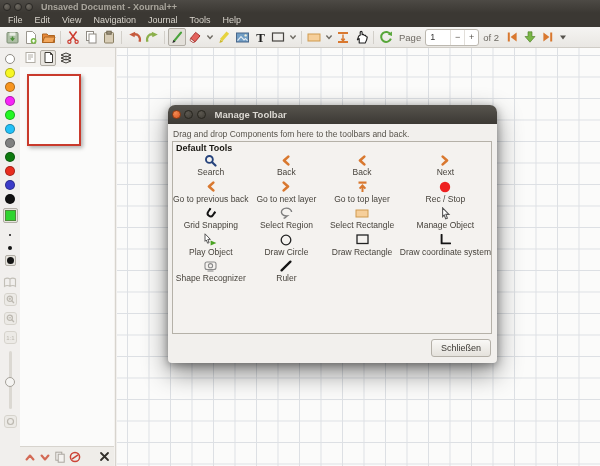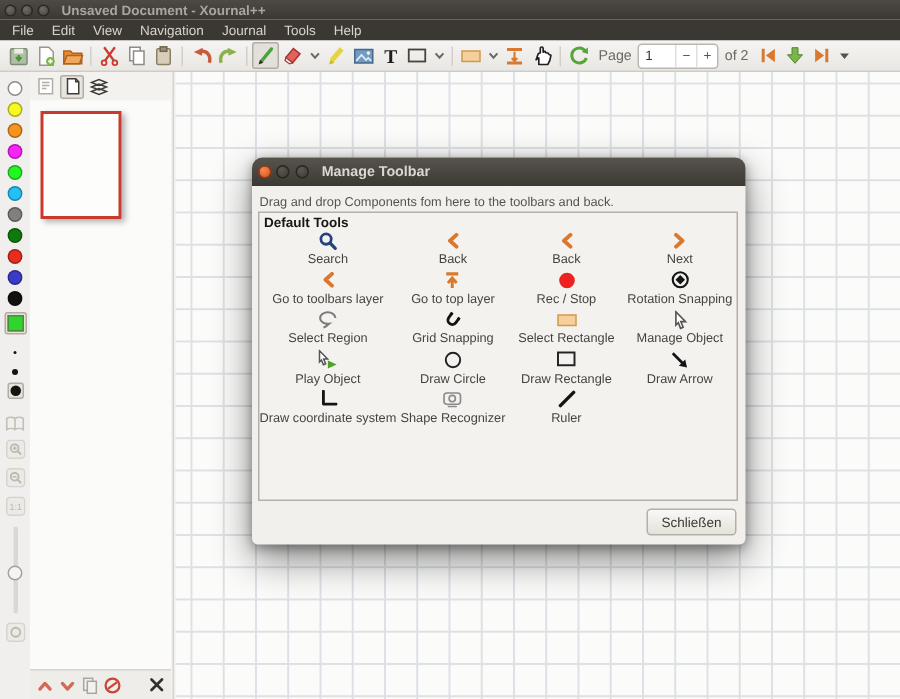--- a/index.html
+++ b/index.html
@@ -419,69 +419,68 @@
             </svg>
           </span>
           <span class="dlabel">Next</span>
         </div>
         <div class="dcell">
           <span class="ticon">
             <svg width="10" height="11" viewBox="0 0 10 11">
               <path d="M7.3 1.6 L3 5.5 L7.3 9.4" fill="none" stroke="#d9782f" stroke-width="2.6" stroke-linecap="round" stroke-linejoin="round"></path>
             </svg>
           </span>
-          <span class="dlabel">Go to toolbars layer</span>
+          <span class="dlabel">Go to previous back</span>
+        </div>
+        <div class="dcell">
+          <span class="ticon">
+            <svg width="10" height="11" viewBox="0 0 10 11">
+              <path d="M2.7 1.6 L7 5.5 L2.7 9.4" fill="none" stroke="#d9782f" stroke-width="2.6" stroke-linecap="round" stroke-linejoin="round"></path>
+            </svg>
+          </span>
+          <span class="dlabel">Go to next layer</span>
         </div>
         <div class="dcell">
           <span class="ticon">
             <svg width="11" height="12" viewBox="0 0 11 12">
               <line x1="1.5" y1="1.6" x2="9.5" y2="1.6" stroke="#d9782f" stroke-width="2.2"></line>
               <path d="M5.5 11 V5.2 M2.6 7.6 L5.5 4.4 L8.4 7.6" fill="none" stroke="#d9782f" stroke-width="2"></path>
             </svg>
           </span>
           <span class="dlabel">Go to top layer</span>
         </div>
         <div class="dcell">
           <span class="ticon">
             <svg width="12" height="12" viewBox="0 0 12 12">
               <circle cx="6" cy="6" r="5.2" fill="#ee2020"></circle>
             </svg>
           </span>
           <span class="dlabel">Rec / Stop</span>
-        </div>
-        <div class="dcell">
-          <span class="ticon">
-            <svg width="13" height="13" viewBox="0 0 14 14">
-              <circle cx="7" cy="7" r="5.4" fill="none" stroke="#141414" stroke-width="1.5"></circle>
-              <path d="M7 3.6 L10.4 7 L7 10.4 L3.6 7 Z" fill="#141414"></path>
-            </svg>
-          </span>
-          <span class="dlabel">Rotation Snapping</span>
-        </div>
-        <div class="dcell">
-          <span class="ticon">
-            <svg width="13" height="13" viewBox="0 0 13 13">
-              <path d="M11.6 5 a5.1 3.9 0 1 0 -4.4 3.9 c-1.3 1-1.6 2.2-3.6 2.4" fill="none" stroke="#7c7c7c" stroke-width="1.4"></path>
-            </svg>
-          </span>
-          <span class="dlabel">Select Region</span>
         </div>
         <div class="dcell">
           <span class="ticon">
             <svg width="13" height="13" viewBox="0 0 13 13">
               <g transform="rotate(35 6.5 6.5)">
                 <path d="M3.6 2.2 v4.2 a2.9 2.9 0 0 0 5.8 0 V2.2" fill="none" stroke="#141414" stroke-width="1.9"></path>
                 <path d="M2.6 3.4 h2 M8.4 3.4 h2" stroke="#141414" stroke-width="1"></path>
               </g>
             </svg>
           </span>
           <span class="dlabel">Grid Snapping</span>
         </div>
         <div class="dcell">
           <span class="ticon">
+            <svg width="13" height="13" viewBox="0 0 13 13">
+              <path d="M11.6 5 a5.1 3.9 0 1 0 -4.4 3.9 c-1.3 1-1.6 2.2-3.6 2.4" fill="none" stroke="#7c7c7c" stroke-width="1.4"></path>
+            </svg>
+          </span>
+          <span class="dlabel">Select Region</span>
+        </div>
+        <div class="dcell">
+          <span class="ticon">
             <svg width="14" height="11" viewBox="0 0 14 11">
               <rect x="1" y="2" width="12" height="7" fill="#f6cf9a" stroke="#cf9a4e" stroke-width="1"></rect>
             </svg>
           </span>
           <span class="dlabel">Select Rectangle</span>
         </div>
         <div class="dcell">
           <span class="ticon">
             <svg width="11" height="13" viewBox="0 0 11 13">
               <path d="M2.6 0.8 L9 7.4 H5.9 L7.4 11.2 L5.7 11.9 L4.2 8.1 L2.6 9.7 Z" fill="#ffffff" stroke="#555555" stroke-width="1.1"></path>
@@ -506,29 +505,20 @@
           </span>
           <span class="dlabel">Draw Circle</span>
         </div>
         <div class="dcell">
           <span class="ticon">
             <svg width="13" height="11" viewBox="0 0 13 11">
               <rect x="1" y="1" width="11" height="8.5" fill="none" stroke="#222222" stroke-width="1.3"></rect>
             </svg>
           </span>
           <span class="dlabel">Draw Rectangle</span>
-        </div>
-        <div class="dcell">
-          <span class="ticon">
-            <svg width="12" height="12" viewBox="0 0 12 12">
-              <line x1="1.5" y1="1.5" x2="8.8" y2="8.8" stroke="#141414" stroke-width="1.8"></line>
-              <path d="M11 11 L5.6 9.8 L9.8 5.6 Z" fill="#141414"></path>
-            </svg>
-          </span>
-          <span class="dlabel">Draw Arrow</span>
         </div>
         <div class="dcell">
           <span class="ticon">
             <svg width="12" height="12" viewBox="0 0 12 12">
               <path d="M2.6 0.8 V9.4 H11.2" fill="none" stroke="#141414" stroke-width="1.9" stroke-linecap="round" stroke-linejoin="round"></path>
             </svg>
           </span>
           <span class="dlabel">Draw coordinate system</span>
         </div>
         <div class="dcell">

